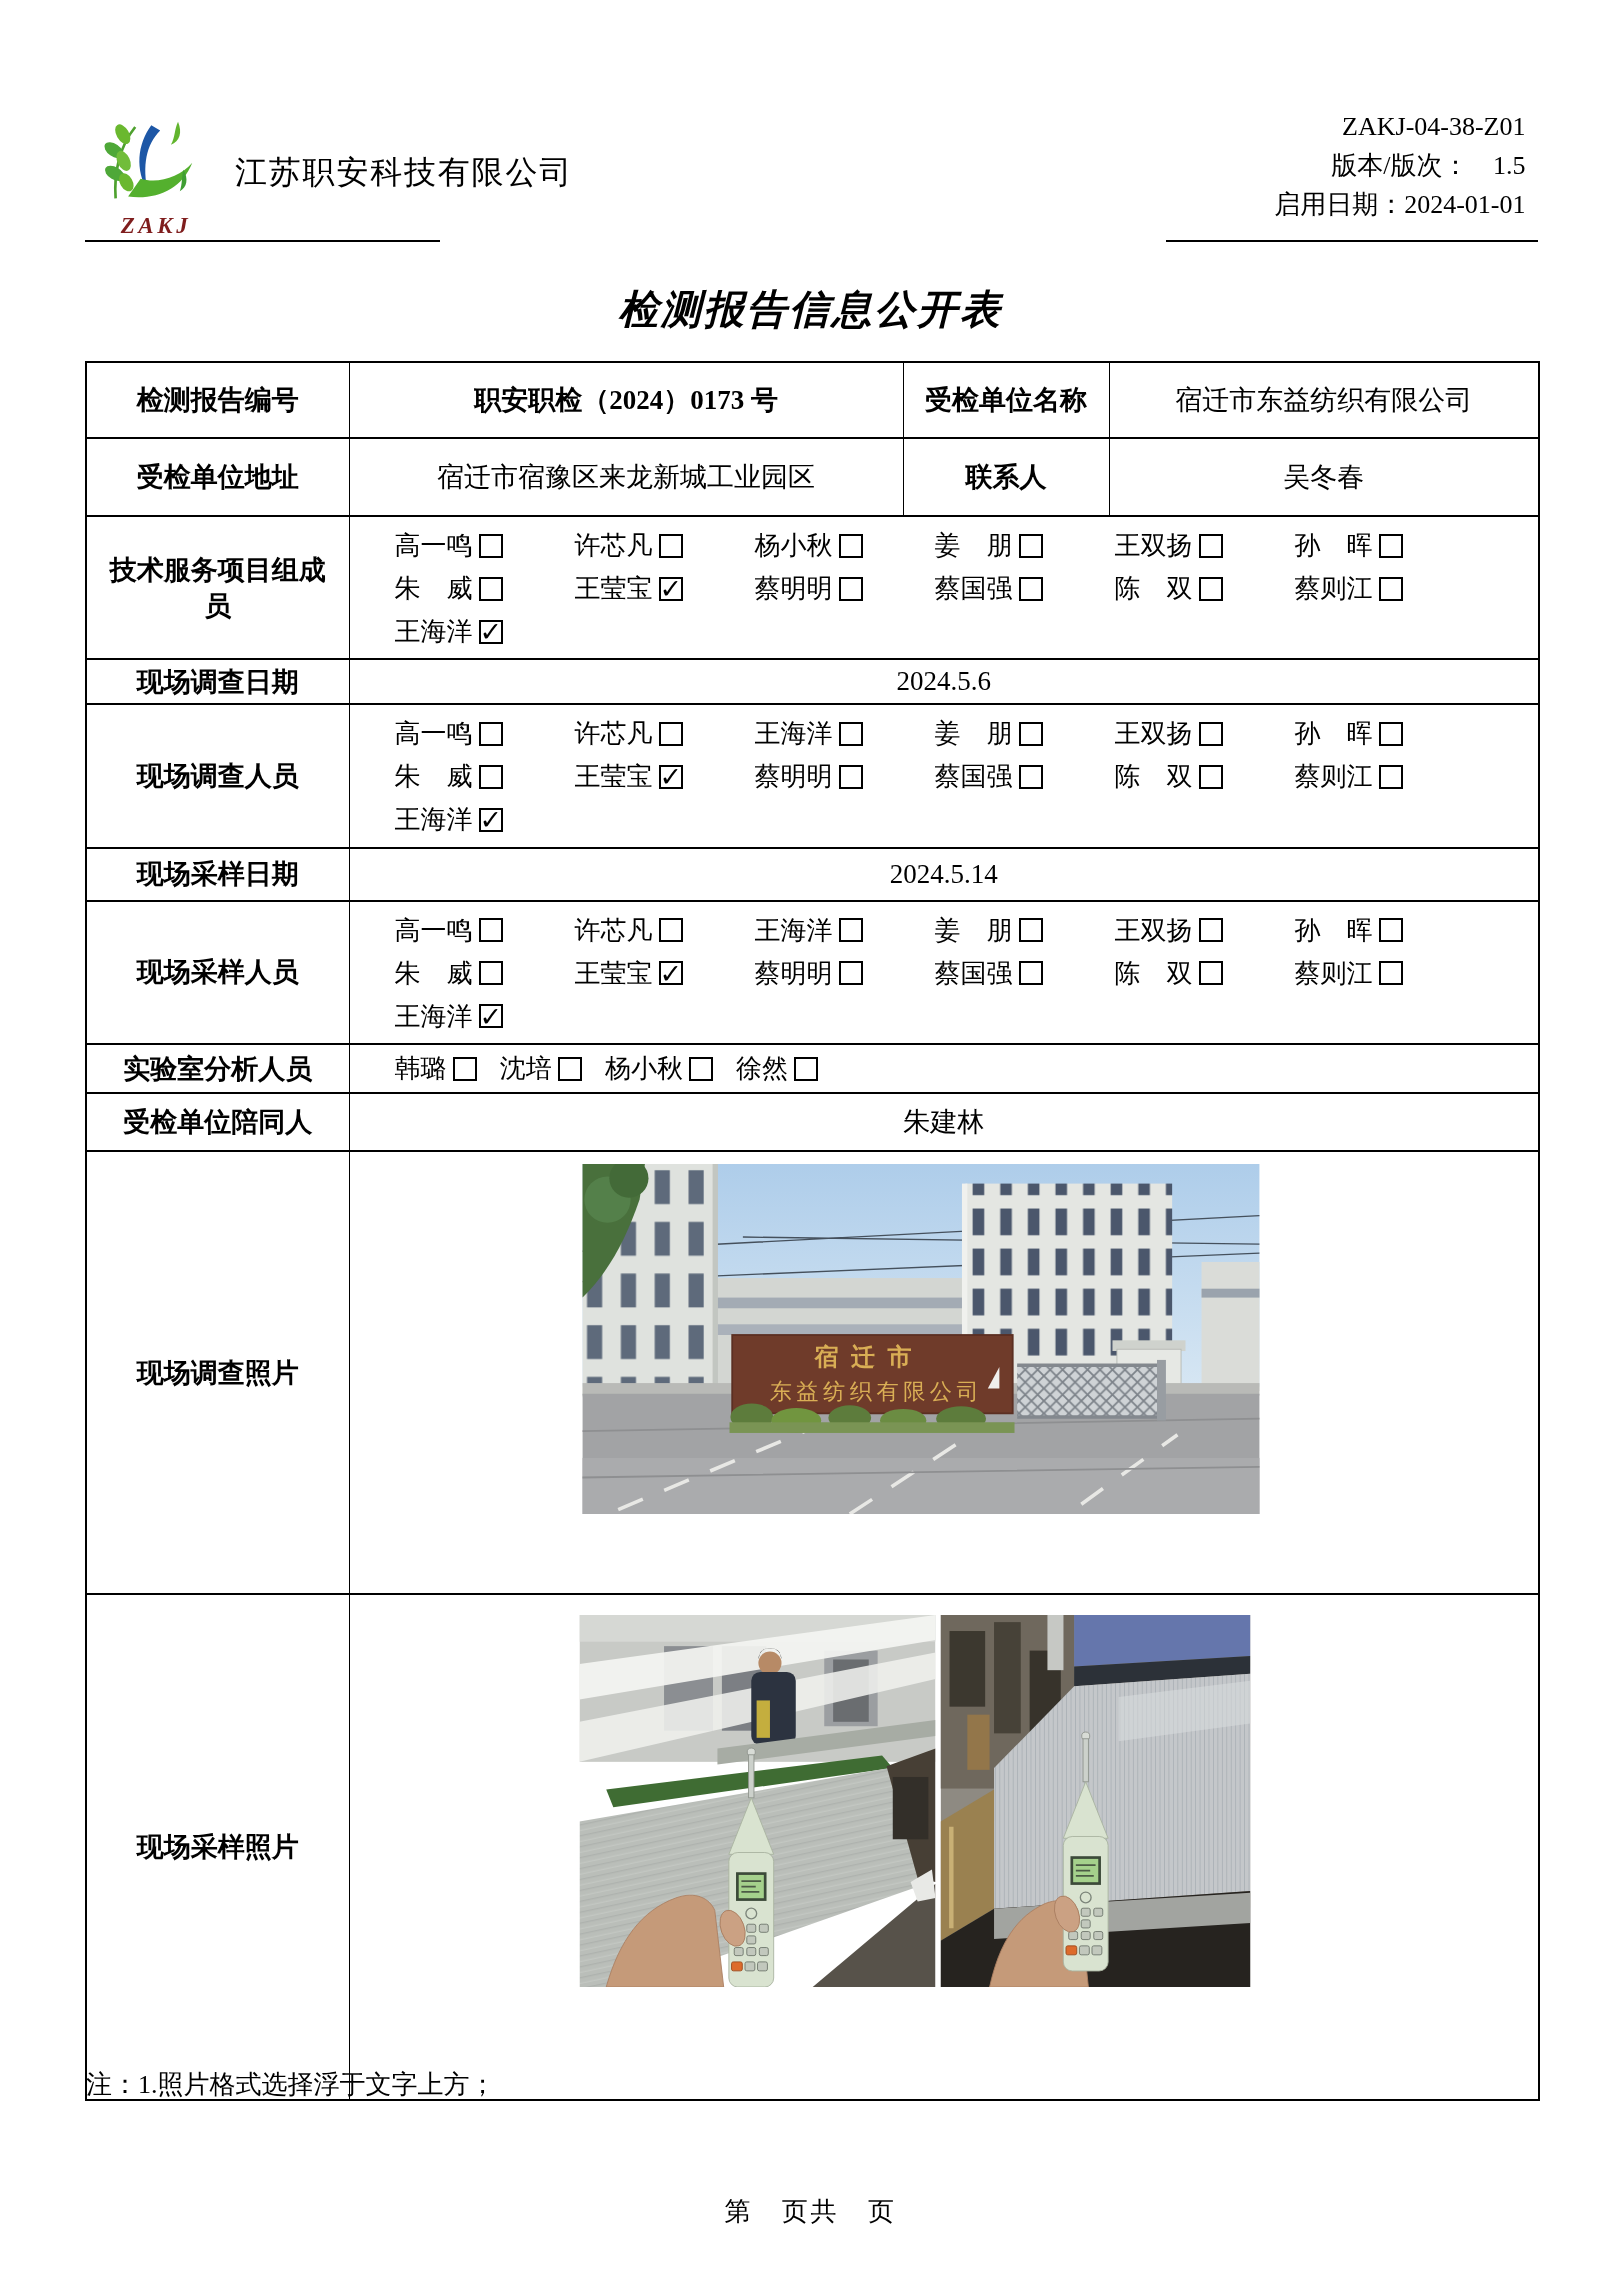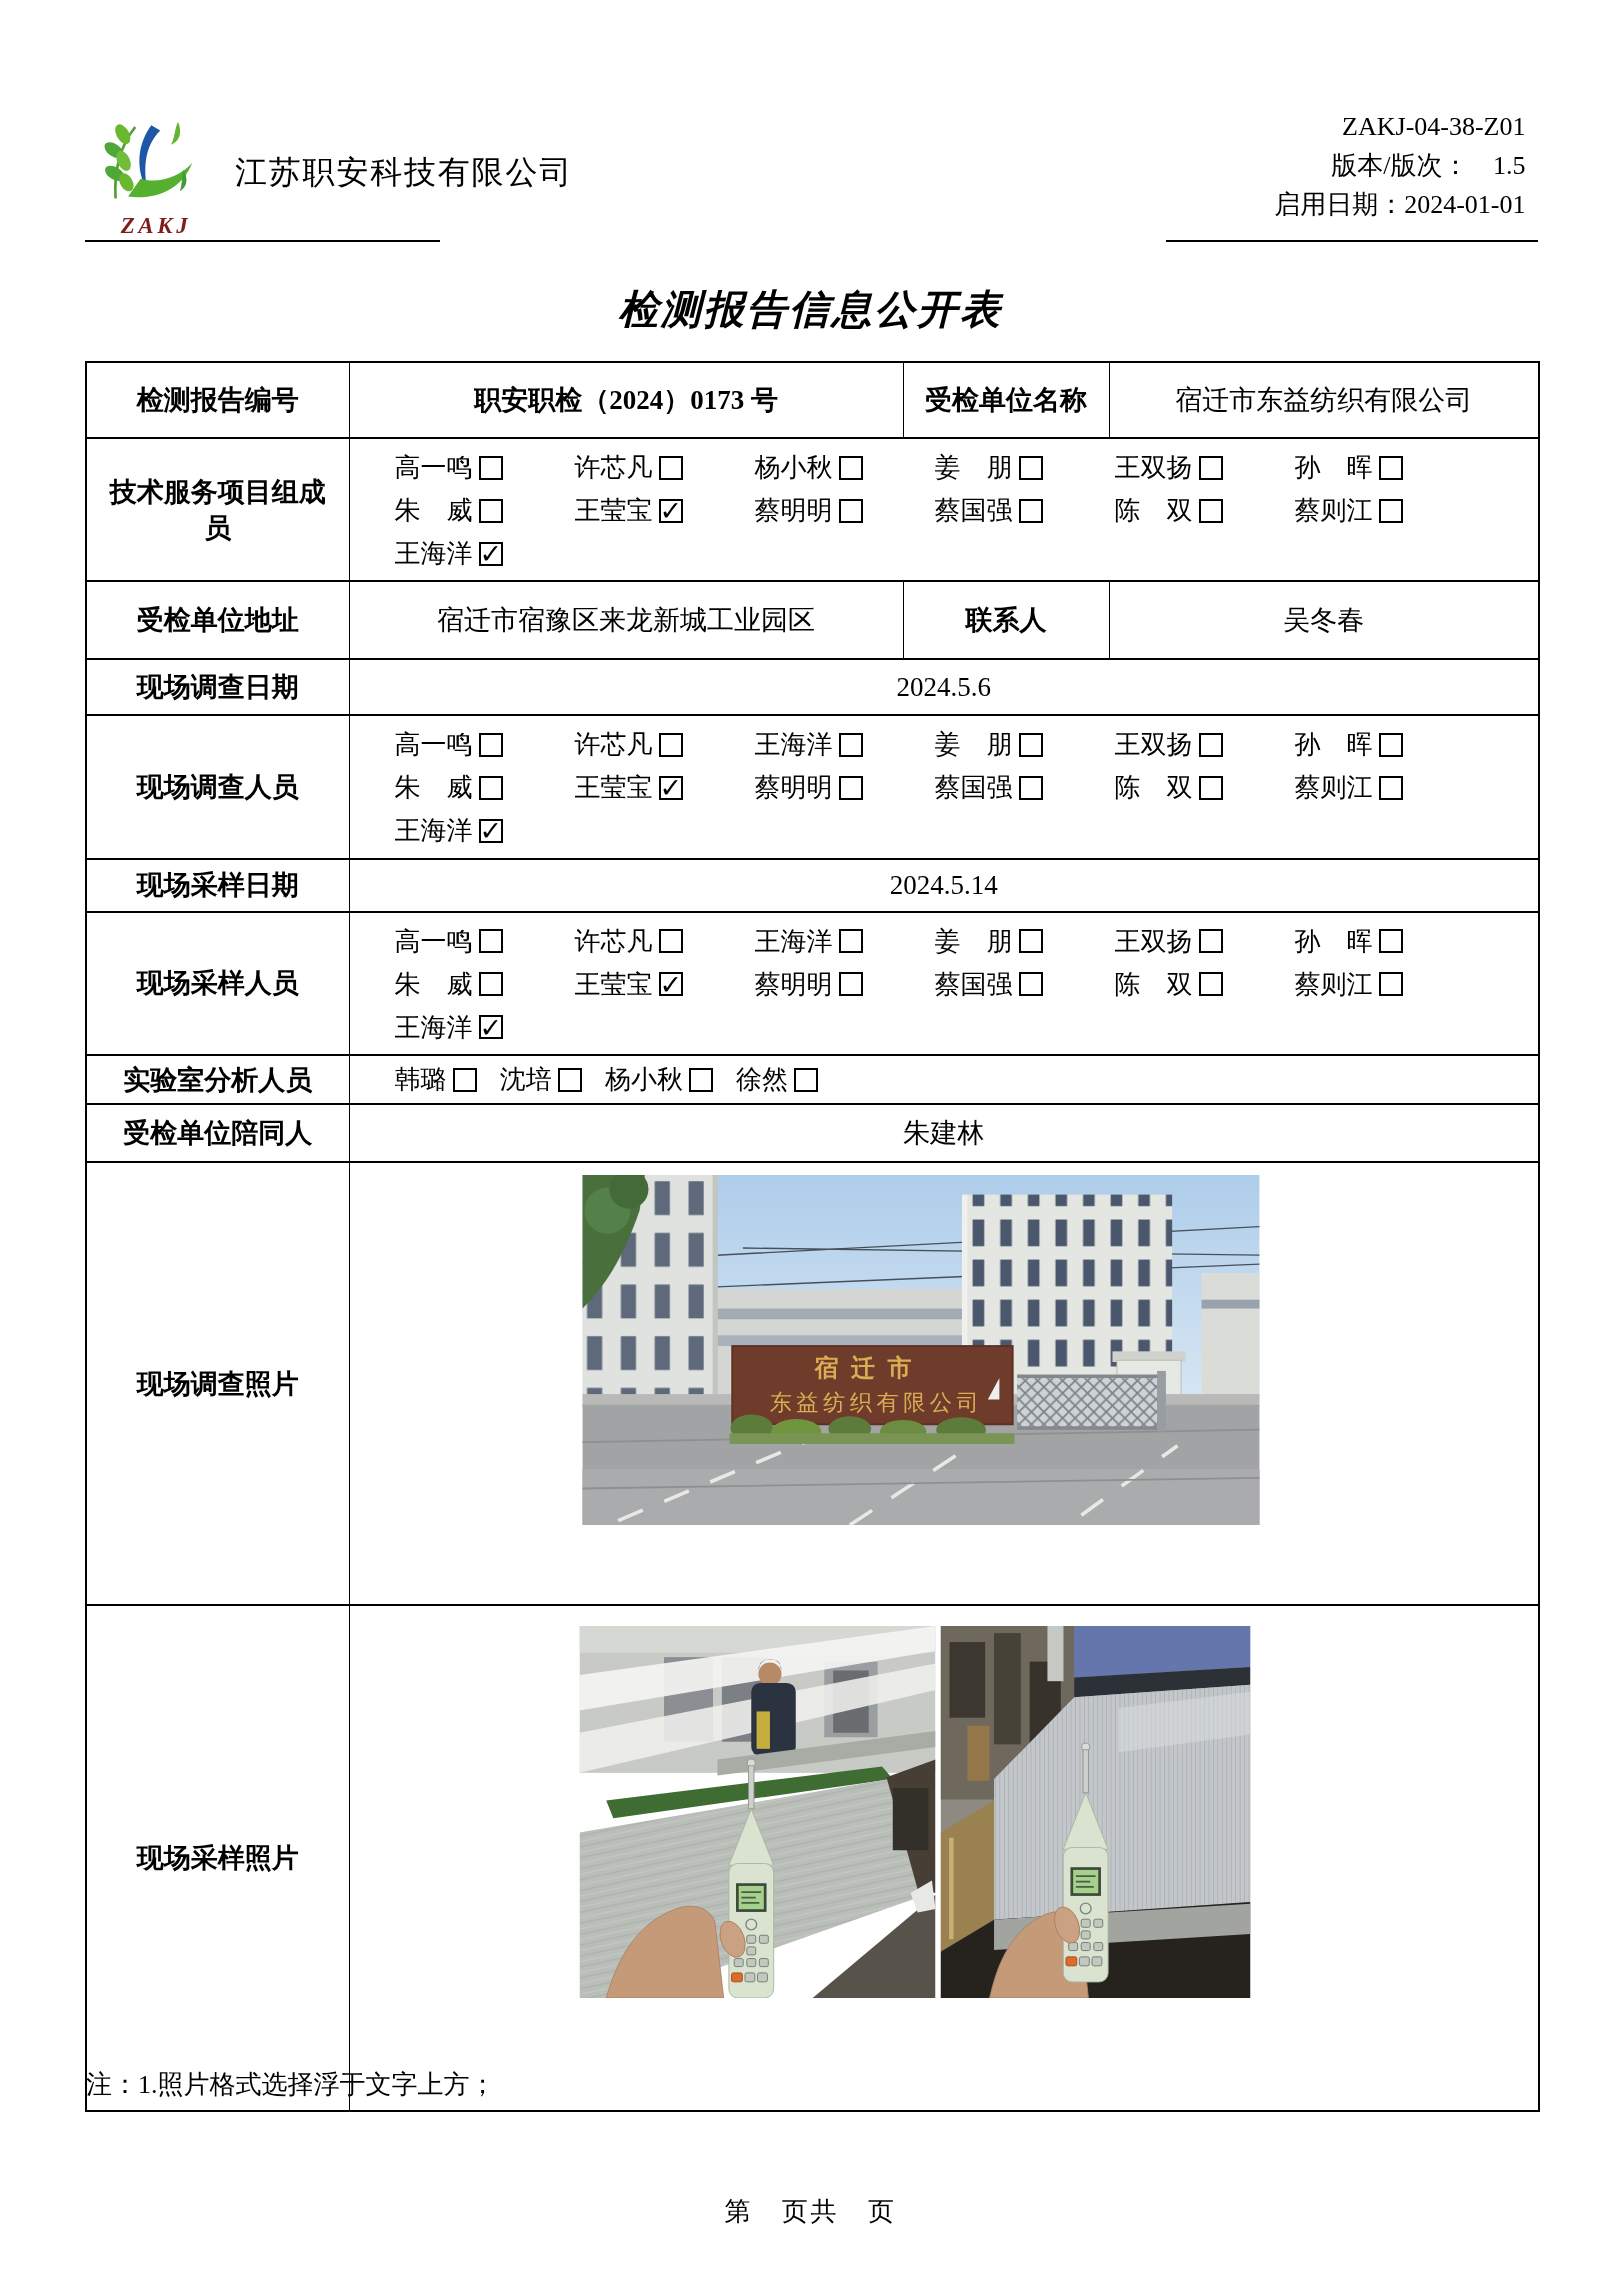--- a/index.html
+++ b/index.html
@@ -142,92 +142,92 @@
       </colgroup>
 
     <tbody>
         <tr style="height:76px">
       <td class="lbl">检测报告编号</td>
       <td class="val bold">职安职检（2024）0173 号</td>
       <td class="lbl">受检单位名称</td>
       <td class="val">宿迁市东益纺织有限公司</td>
     </tr>
 
-    <tr style="height:131px">
-      <td class="lbl">技术服务项目组成员</td>
-      <td colspan="3" class="chk-cell">
-        <div class="chk-row">
-          <span class="chk-item">
-                <span class="chk-name">高一鸣</span>
-                <span class="box"></span>
-              </span>
-          <span class="chk-item">
-                <span class="chk-name">许芯凡</span>
-                <span class="box"></span>
-              </span>
-          <span class="chk-item">
-                <span class="chk-name">杨小秋</span>
-                <span class="box"></span>
-              </span>
-          <span class="chk-item">
-                <span class="chk-name">姜　朋</span>
-                <span class="box"></span>
-              </span>
-          <span class="chk-item">
-                <span class="chk-name">王双扬</span>
-                <span class="box"></span>
-              </span>
-          <span class="chk-item">
-                <span class="chk-name">孙　晖</span>
-                <span class="box"></span>
-              </span>
-        </div>
-        <div class="chk-row">
-          <span class="chk-item">
-                <span class="chk-name">朱　威</span>
-                <span class="box"></span>
-              </span>
-          <span class="chk-item">
-                <span class="chk-name">王莹宝</span>
-                <span class="box">✓</span>
-              </span>
-          <span class="chk-item">
-                <span class="chk-name">蔡明明</span>
-                <span class="box"></span>
-              </span>
-          <span class="chk-item">
-                <span class="chk-name">蔡国强</span>
-                <span class="box"></span>
-              </span>
-          <span class="chk-item">
-                <span class="chk-name">陈　双</span>
-                <span class="box"></span>
-              </span>
-          <span class="chk-item">
-                <span class="chk-name">蔡则江</span>
-                <span class="box"></span>
-              </span>
-        </div>
-        <div class="chk-row">
-          <span class="chk-item">
-                <span class="chk-name">王海洋</span>
-                <span class="box">✓</span>
-              </span>
-        </div>
-      </td>
-    </tr>
-
     <tr style="height:78px">
       <td class="lbl">受检单位地址</td>
       <td class="val">宿迁市宿豫区来龙新城工业园区</td>
       <td class="lbl">联系人</td>
       <td class="val">吴冬春</td>
     </tr>
 
-    <tr style="height:56px">
+    <tr style="height:131px">
+      <td class="lbl">技术服务项目组成员</td>
+      <td colspan="3" class="chk-cell">
+        <div class="chk-row">
+          <span class="chk-item">
+                <span class="chk-name">高一鸣</span>
+                <span class="box"></span>
+              </span>
+          <span class="chk-item">
+                <span class="chk-name">许芯凡</span>
+                <span class="box"></span>
+              </span>
+          <span class="chk-item">
+                <span class="chk-name">杨小秋</span>
+                <span class="box"></span>
+              </span>
+          <span class="chk-item">
+                <span class="chk-name">姜　朋</span>
+                <span class="box"></span>
+              </span>
+          <span class="chk-item">
+                <span class="chk-name">王双扬</span>
+                <span class="box"></span>
+              </span>
+          <span class="chk-item">
+                <span class="chk-name">孙　晖</span>
+                <span class="box"></span>
+              </span>
+        </div>
+        <div class="chk-row">
+          <span class="chk-item">
+                <span class="chk-name">朱　威</span>
+                <span class="box"></span>
+              </span>
+          <span class="chk-item">
+                <span class="chk-name">王莹宝</span>
+                <span class="box">✓</span>
+              </span>
+          <span class="chk-item">
+                <span class="chk-name">蔡明明</span>
+                <span class="box"></span>
+              </span>
+          <span class="chk-item">
+                <span class="chk-name">蔡国强</span>
+                <span class="box"></span>
+              </span>
+          <span class="chk-item">
+                <span class="chk-name">陈　双</span>
+                <span class="box"></span>
+              </span>
+          <span class="chk-item">
+                <span class="chk-name">蔡则江</span>
+                <span class="box"></span>
+              </span>
+        </div>
+        <div class="chk-row">
+          <span class="chk-item">
+                <span class="chk-name">王海洋</span>
+                <span class="box">✓</span>
+              </span>
+        </div>
+      </td>
+    </tr>
+
+    <tr style="height:45px">
       <td class="lbl">现场调查日期</td>
       <td colspan="3" class="val">2024.5.6</td>
     </tr>
 
     <tr style="height:134px">
       <td class="lbl">现场调查人员</td>
       <td colspan="3" class="chk-cell">
         <div class="chk-row">
           <span class="chk-item">
                 <span class="chk-name">高一鸣</span>

